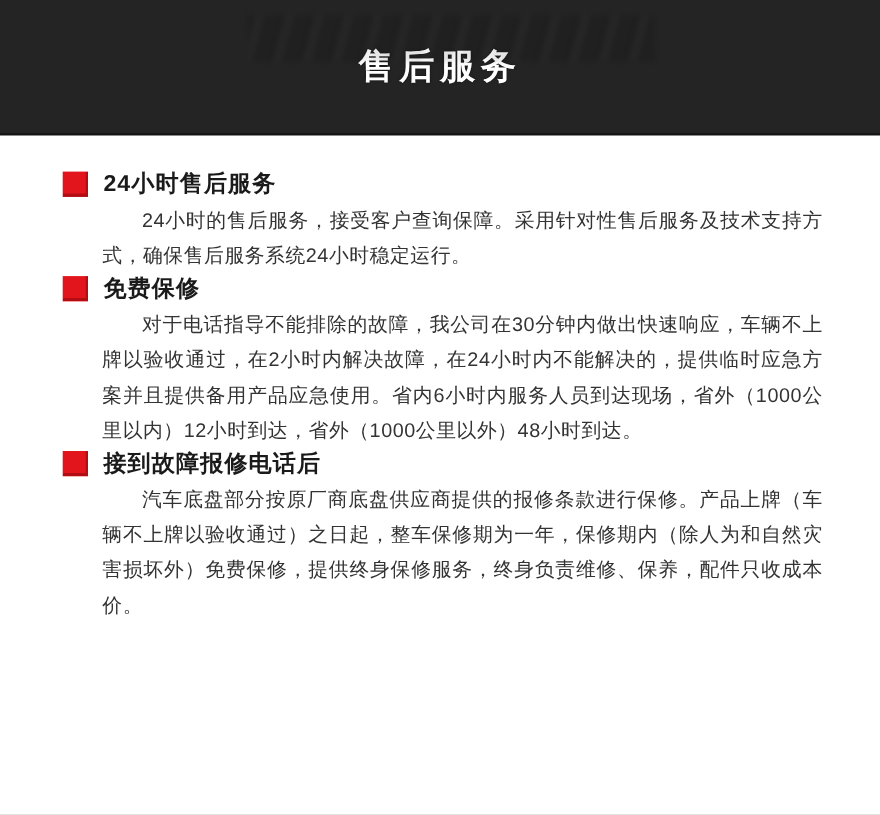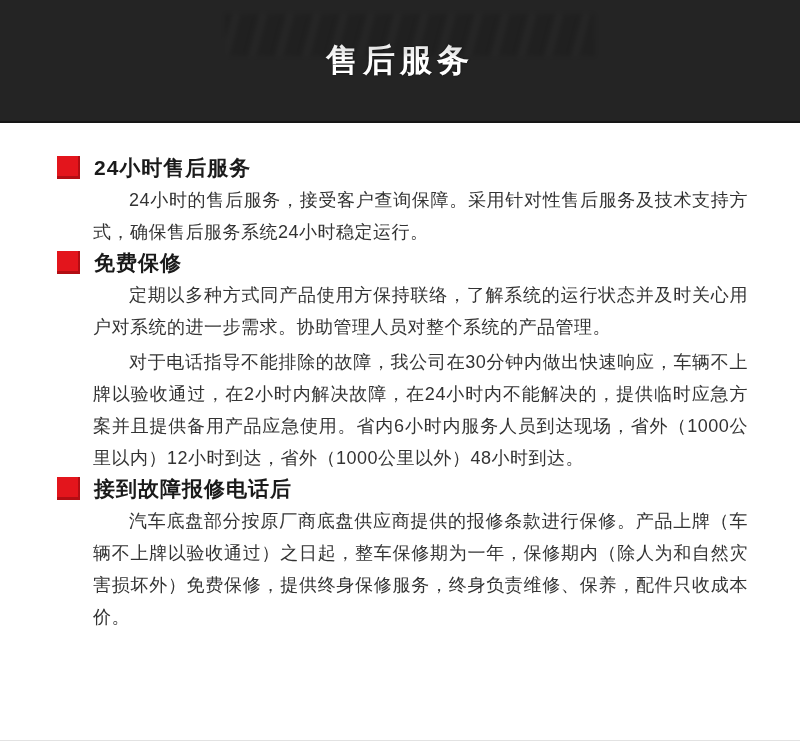--- a/index.html
+++ b/index.html
@@ -106,21 +106,20 @@
         <h2 class="sec-title">24小时售后服务</h2>
       </div>
       <p class="sec-body">24小时的售后服务，接受客户查询保障。采用针对性售后服务及技术支持方式，确保售后服务系统24小时稳定运行。</p>
     </section>
 
     <section>
       <div class="sec-head">
         <span class="bullet"></span>
         <h2 class="sec-title">免费保修</h2>
       </div>
-      <p class="sec-body">定期以多种方式同产品使用方保持联络，了解系统的运行状态并及时关心用户对系统的进一步需求。协助管理人员对整个系统的产品管理。</p>
     </section>
 
     <section>
       <p class="sec-body">对于电话指导不能排除的故障，我公司在30分钟内做出快速响应，车辆不上牌以验收通过，在2小时内解决故障，在24小时内不能解决的，提供临时应急方案并且提供备用产品应急使用。省内6小时内服务人员到达现场，省外（1000公里以内）12小时到达，省外（1000公里以外）48小时到达。</p>
     </section>
 
     <section>
       <div class="sec-head">
         <span class="bullet"></span>
         <h2 class="sec-title">接到故障报修电话后</h2>

